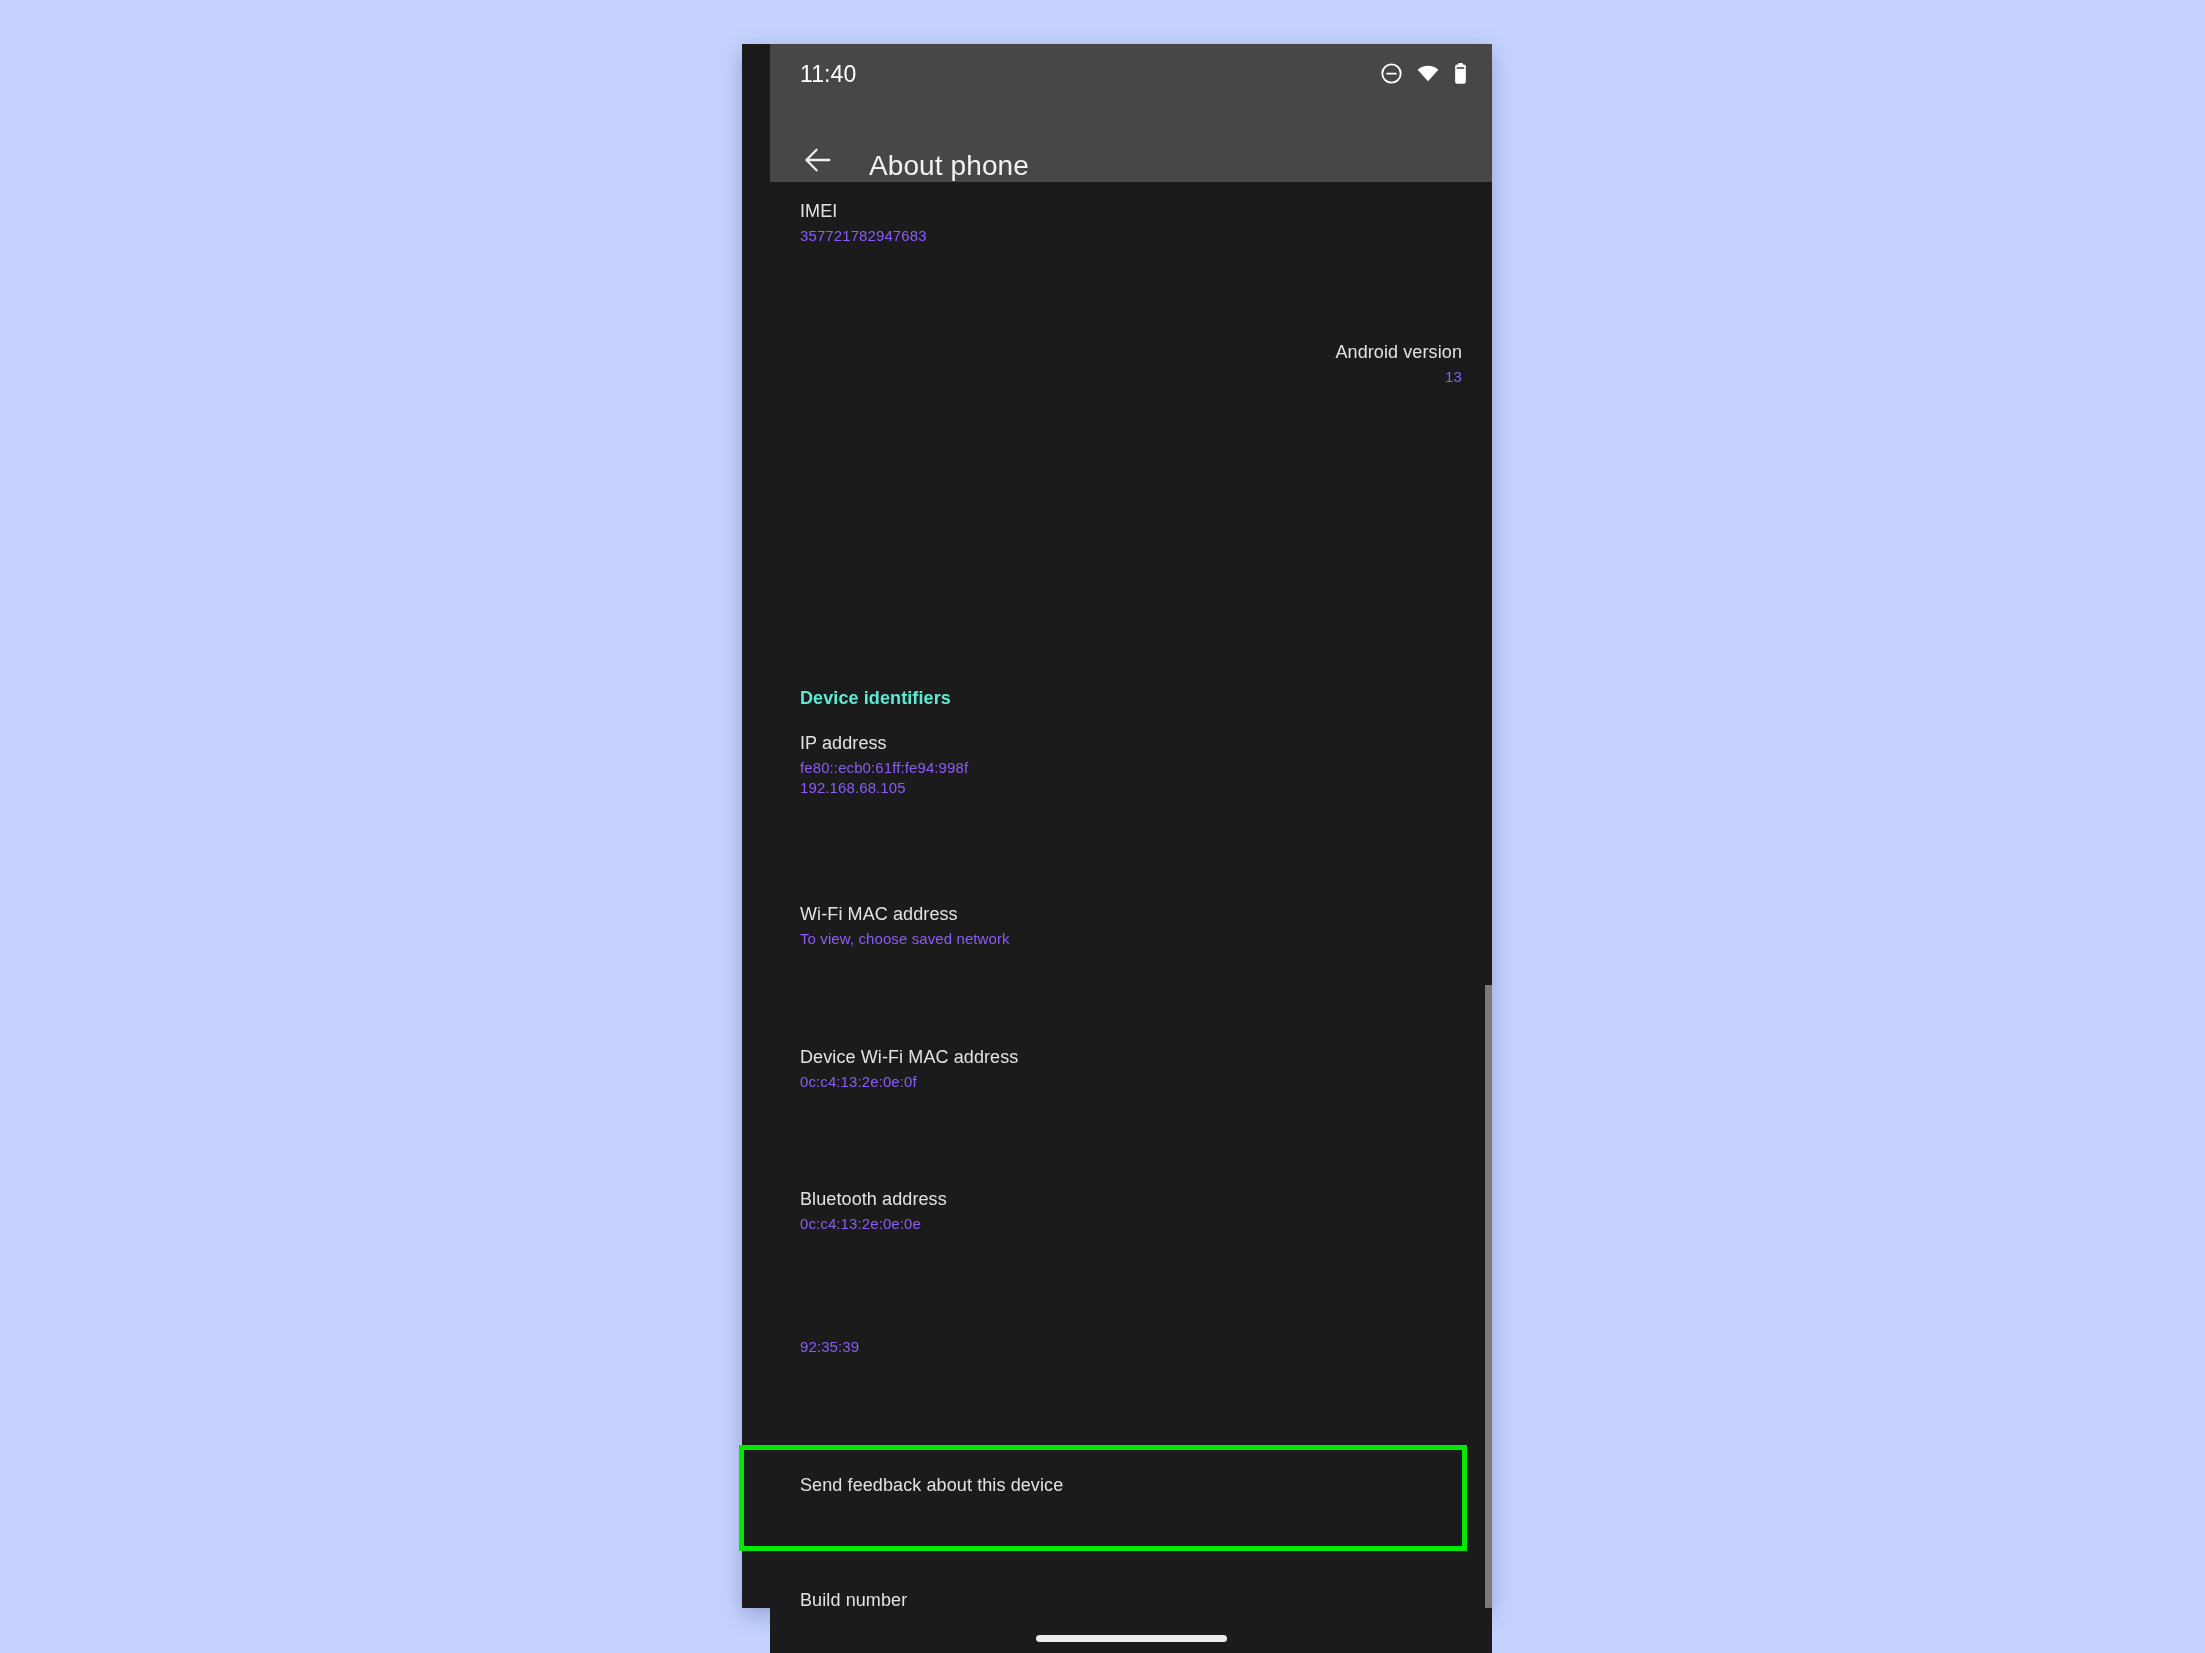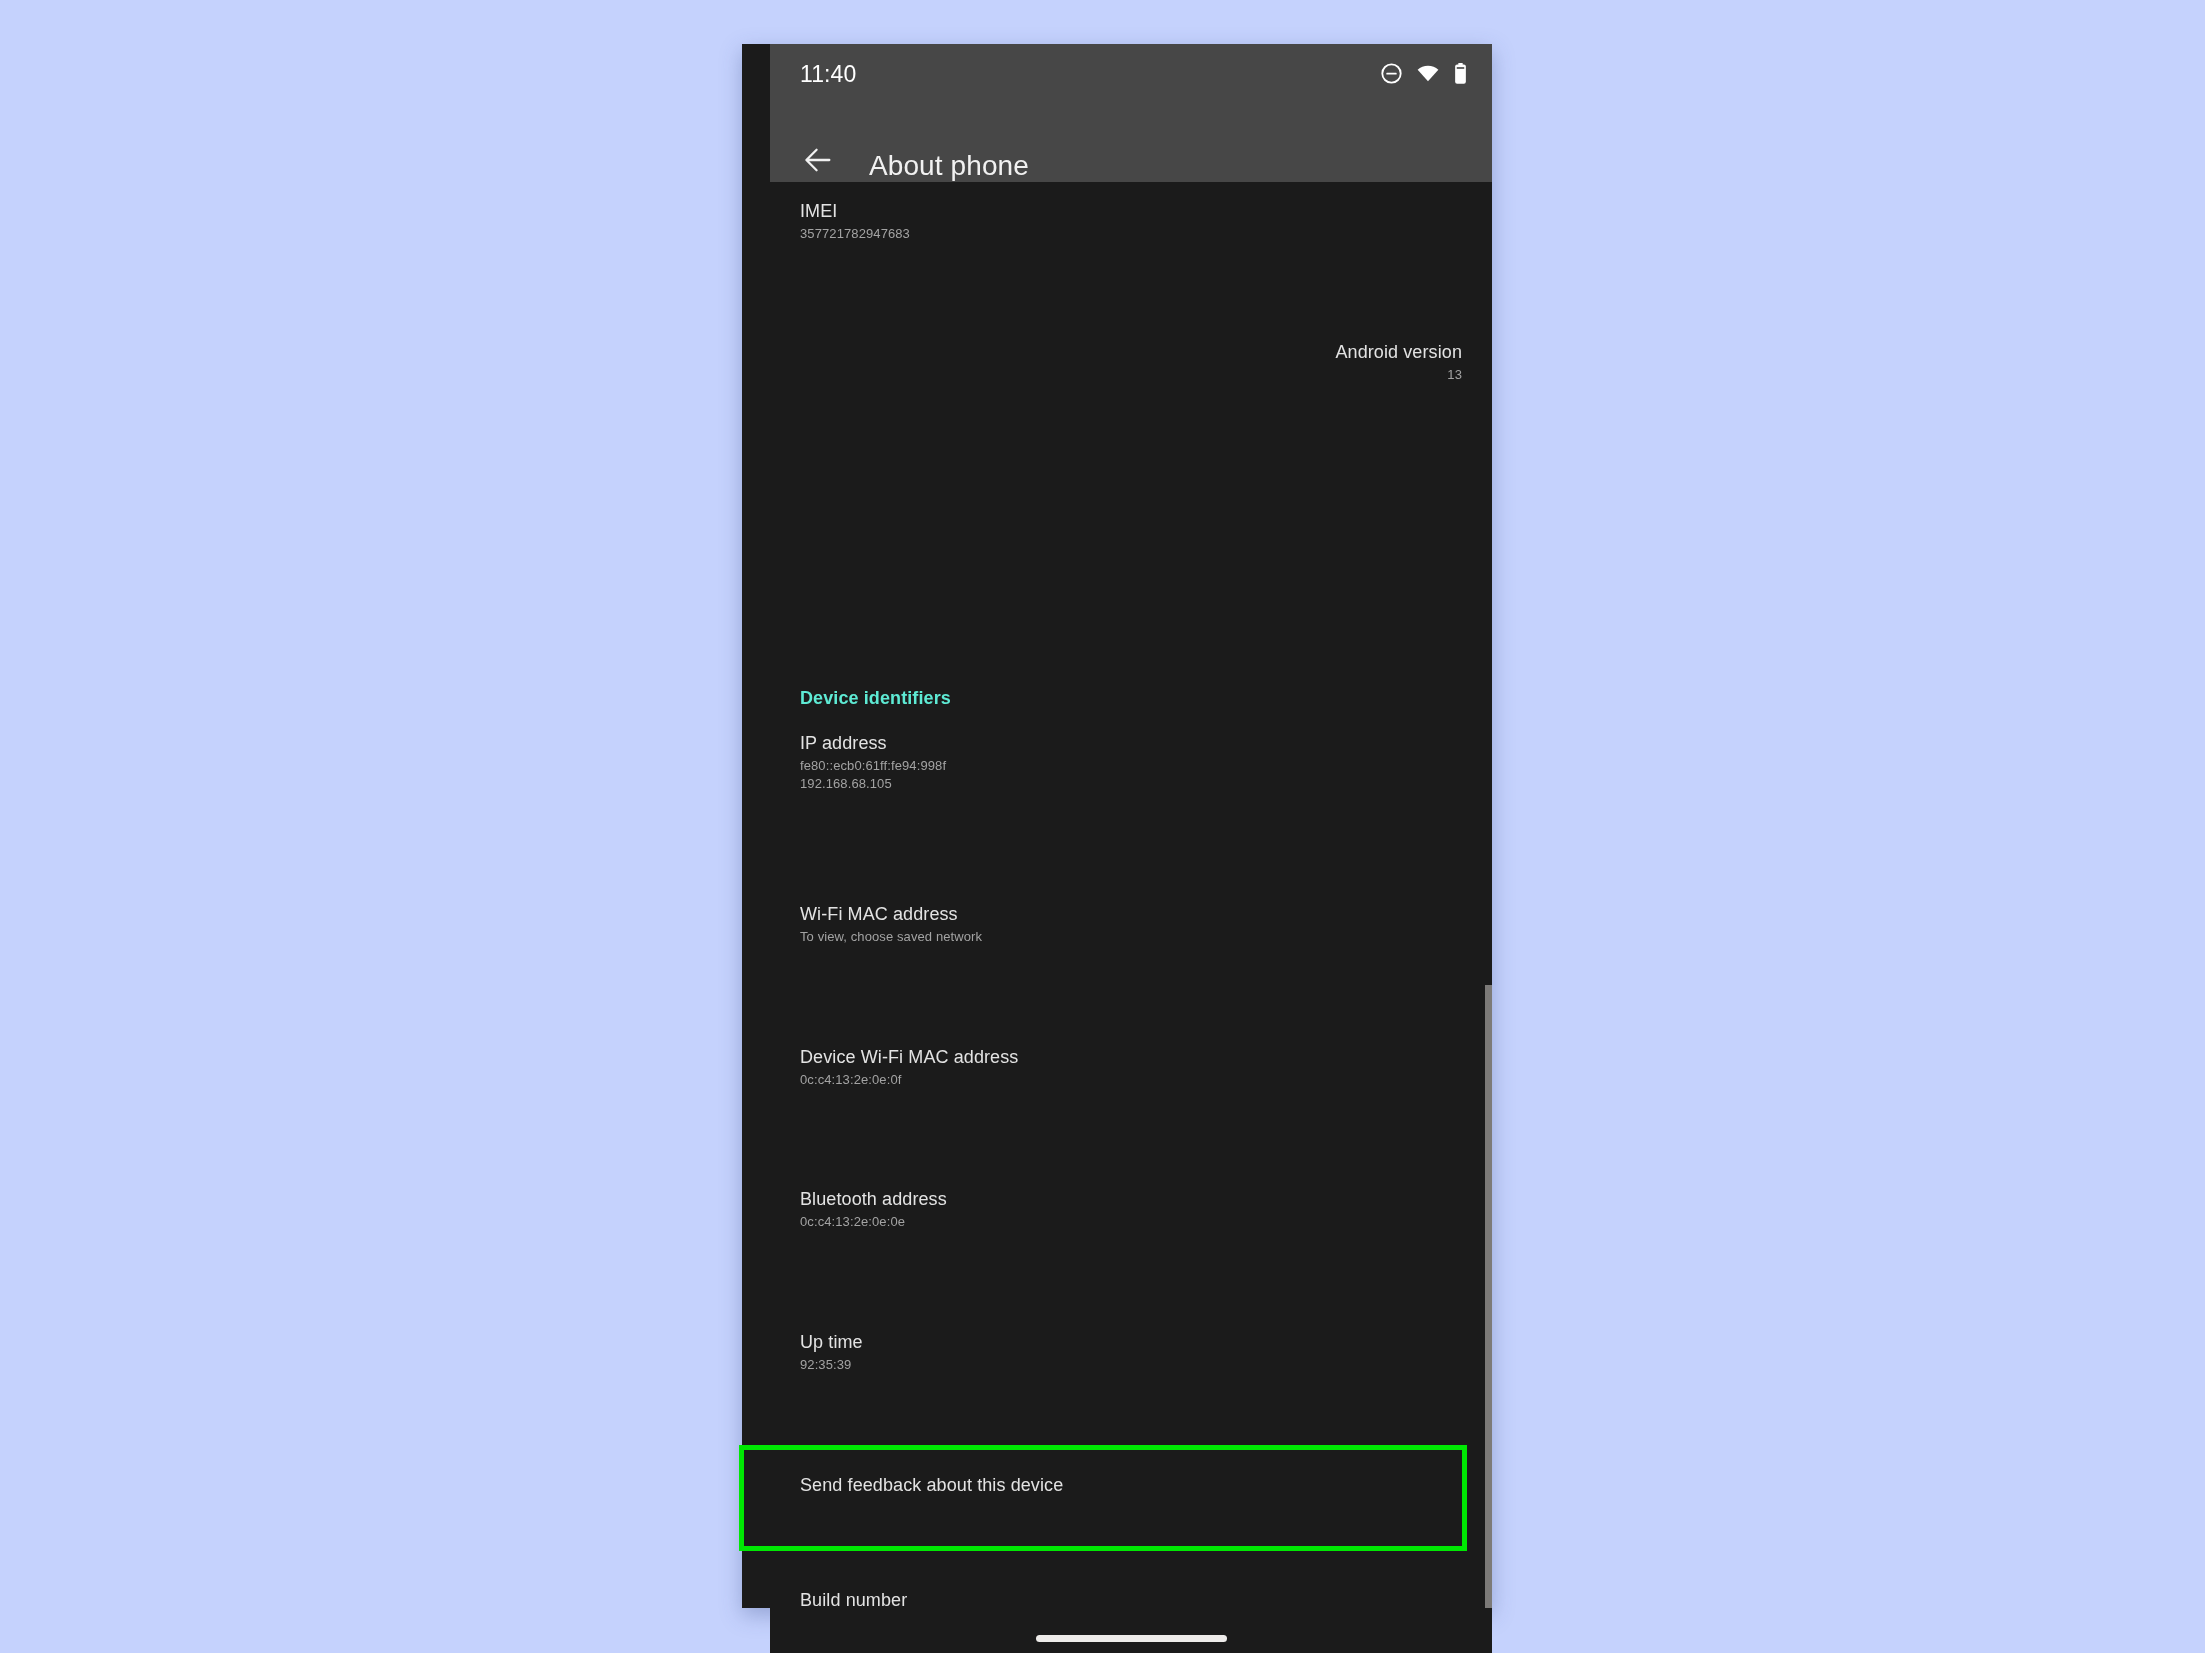--- a/index.html
+++ b/index.html
@@ -89,22 +89,22 @@
     padding: 0 30px;
     box-sizing: border-box;
   }
   .row-title {
     color: #e3e3e3;
     font-size: 18px;
     line-height: 1.12;
     letter-spacing: 0.1px;
   }
   .row-sub {
-    color: #a3a3a3;
-    font-size: 13px;
+    color: #8b5cf6;
+    font-size: 15px;
     line-height: 1.28;
     letter-spacing: 0.1px;
     margin-top: 5px;
   }
   .section-header {
     color: #5eead4;
     font-size: 18px;
     font-weight: bold;
     letter-spacing: 0.1px;
     padding: 0 30px;
@@ -235,21 +235,20 @@
       <div class="row-title">Device Wi-Fi MAC address</div>
       <div class="row-sub">0c:c4:13:2e:0e:0f</div>
     </div>
 
     <div class="row" id="row-bluetooth">
       <div class="row-title">Bluetooth address</div>
       <div class="row-sub">0c:c4:13:2e:0e:0e</div>
     </div>
 
     <div class="row" id="row-uptime">
-      <div class="row-title">Up time</div>
       <div class="row-sub">92:35:39</div>
     </div>
 
     <div class="row" id="row-send-feedback">
       <div class="row-title">Send feedback about this device</div>
     </div>
 
     <div class="row" id="row-build-number">
       <div class="row-title">Build number</div>
 

